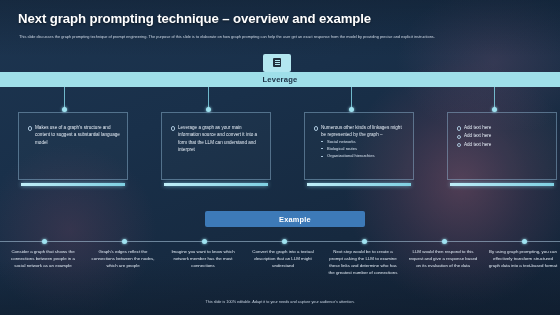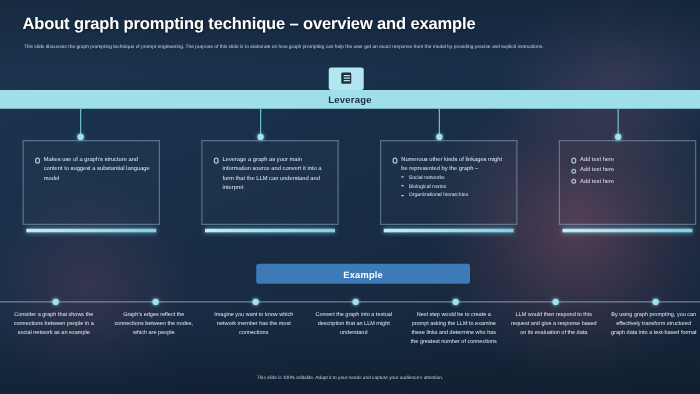--- a/index.html
+++ b/index.html
@@ -106,23 +106,23 @@
   }
   .ov-sub{margin:1.5px 0 0 5px;padding:0;list-style:none;}
   .ov-sub li{padding-left:6px;margin-bottom:0.5px;font-size:4.1px;color:#d5e1ee;}
   .ov-sub li:before{
     content:"";position:absolute;left:0;top:2.4px;
     width:2px;height:0.8px;background:#a8c4da;border:none;border-radius:0;
   }
 
   
   .banner-example{
-    position:absolute;left:205px;top:211px;width:171px;height:16px;
+    position:absolute;left:205px;top:211px;width:140px;height:16px;
     background:#3d7ab8;border-radius:2px;
-    display:flex;align-items:center;justify-content:center;
+    display:flex;align-items:center;justify-content:center;padding-left:20px;
   }
   .banner-example span{
     font-size:7.4px;font-weight:bold;color:#ffffff;letter-spacing:0.2px;
   }
 
   
   .timeline{
     position:absolute;left:0;top:241px;width:560px;height:1px;
     background:rgba(176,205,228,0.55);
   }
@@ -141,21 +141,21 @@
 <body>
 
 <div id="slide">
 
   <div class="bg-base"></div>
   <div class="bg-glow-left"></div>
   <div class="bg-glow-right"></div>
   <div class="bg-glow-topright"></div>
   <div class="bg-vignette"></div>
 
-  <div class="title">About graph prompting technique – overview and example</div>
+  <div class="title">Next graph prompting technique – overview and example</div>
   <div class="subtitle">This slide discusses the graph prompting technique of prompt engineering. The purpose of this slide is to elaborate on how graph prompting can help the user get an exact response from the model by providing precise and explicit instructions.</div>
 
   <div class="bubble">
     <div class="glyph"></div>
   </div>
 
   <div class="banner-overview">
     <span>Leverage</span>
   </div>
 

